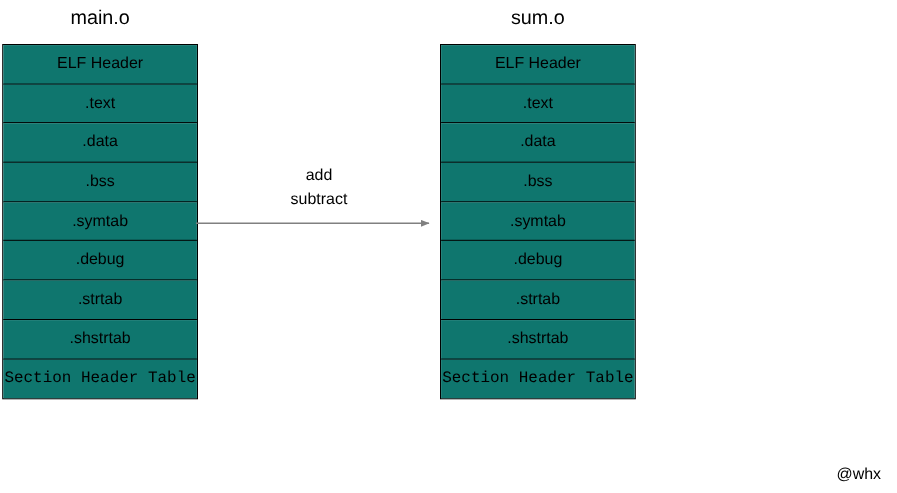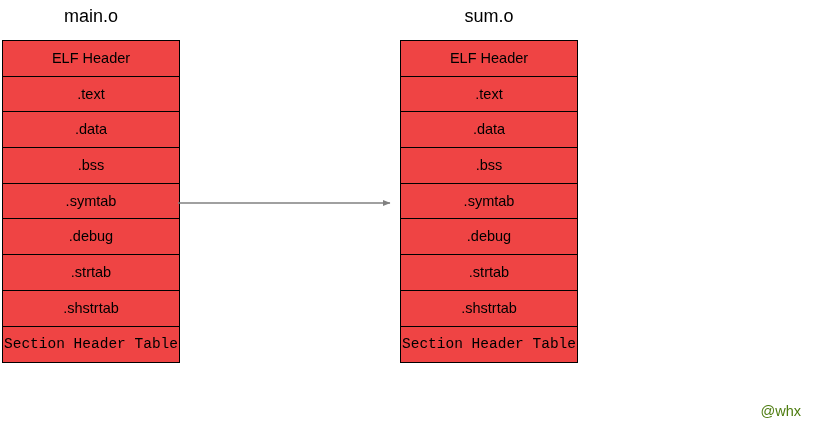--- a/index.html
+++ b/index.html
@@ -49,21 +49,21 @@
   .section-row {
     height: 35.7px;
     box-sizing: border-box;
     border-bottom: 1.3px solid #000000;
     display: flex;
     align-items: center;
     justify-content: center;
     font-size: 14.5px;
     line-height: 17px;
     color: #000000;
-    background: #ef4444;
+    background: #0f766e;
     white-space: nowrap;
   }
   .section-row:last-child {
     border-bottom: none;
     font-family: Liberation Mono, monospace;
   }
 
   
   #objfile-main  { left: 2px;   top: 8px; width: 178px; }
   #objfile-sum   { left: 400px; top: 8px; width: 178px; }
@@ -102,24 +102,24 @@
     left: 0;
     top: 0;
     width: 224px;
     height: 80px;
   }
 
   
   .watermark {
     position: absolute;
     right: 14px;
-    bottom: 28px;
+    bottom: 8px;
     font-size: 14.5px;
     line-height: 17px;
-    color: #4d7c0f;
+    color: #000000;
     white-space: nowrap;
   }
 </style>
 </head>
 <body>
 
 <div class="canvas">
 
   <div class="objfile" id="objfile-main">
     <div class="objfile-title">main.o</div>
@@ -130,20 +130,24 @@
       <div class="section-row">.bss</div>
       <div class="section-row">.symtab</div>
       <div class="section-row">.debug</div>
       <div class="section-row">.strtab</div>
       <div class="section-row">.shstrtab</div>
       <div class="section-row">Section Header Table</div>
     </div>
   </div>
 
   <div class="connector">
+    <div class="arrow-labels-above">
+      <div class="arrow-label">add</div>
+      <div class="arrow-label">subtract</div>
+    </div>
     <svg class="arrow-svg" viewBox="0 0 224 80">
       <defs>
         <marker id="ah" markerWidth="9" markerHeight="9" refX="7.5" refY="3.2" orient="auto" markerUnits="userSpaceOnUse">
           <path d="M0,0 L8,3.2 L0,6.4 z" fill="#808080"></path>
         </marker>
       </defs>
       <line x1="0" y1="53" x2="212" y2="53" stroke="#808080" stroke-width="1.4" marker-end="url(#ah)"></line>
     </svg>
   </div>
 

